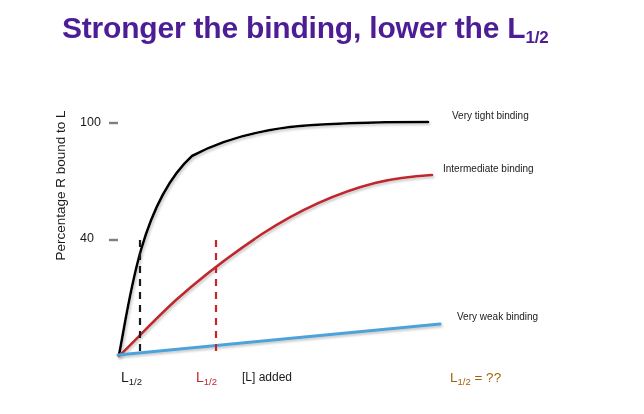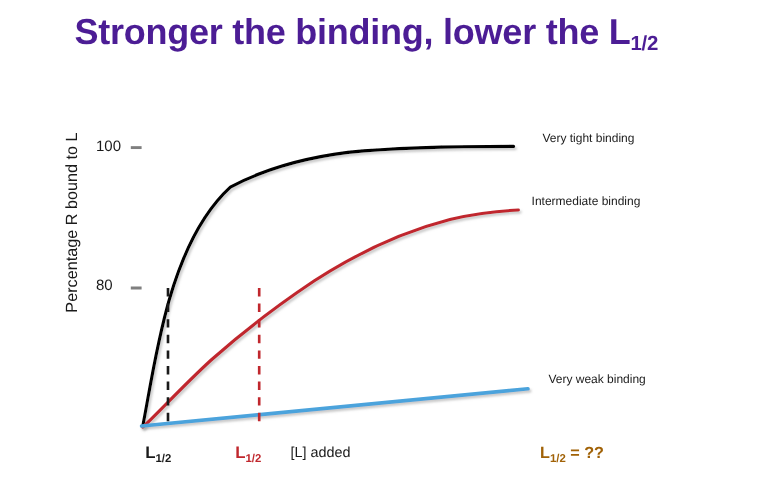--- a/index.html
+++ b/index.html
@@ -75,21 +75,20 @@
     left: 242px;
     top: 370px;
     font-size: 12px;
     color: #1a1a1a;
     white-space: nowrap;
   }
   .half-lbl {
     position: absolute;
     font-size: 14px;
     white-space: nowrap;
-    font-weight: bold;
   }
   .half-lbl .sub {
     font-size: 9.5px;
     vertical-align: -3px;
   }
   #lhalf-black { left: 121px; top: 369px; color: #1a1a1a; }
   #lhalf-red   { left: 196px; top: 369px; color: #c0272d; }
   #lhalf-blue  { left: 450px; top: 370px; color: #a16207; font-size: 13.5px; }
 
   
@@ -136,21 +135,21 @@
     <path d="M118,355 C180,349 300,337 440,324" fill="none" stroke="#4ba3dc" stroke-width="3" stroke-linecap="round" filter="url(#softshadow)"></path>
 
     <line x1="140" y1="240" x2="140" y2="357" stroke="#1a1a1a" stroke-width="2.2" stroke-dasharray="7,6"></line>
 
     <line x1="216" y1="240" x2="216" y2="357" stroke="#c0272d" stroke-width="2.2" stroke-dasharray="7,6"></line>
   </svg>
 
   <div id="ylabel">Percentage R bound to L</div>
 
   <div class="ytick" id="ytick100">100</div>
-  <div class="ytick" id="ytick50">80</div>
+  <div class="ytick" id="ytick50">40</div>
 
   <div id="xlabel">[L] added</div>
 
   <div class="half-lbl" id="lhalf-black"><span>L</span><span class="sub">1/2</span></div>
 
   <div class="half-lbl" id="lhalf-red"><span>L</span><span class="sub">1/2</span></div>
 
   <div class="half-lbl" id="lhalf-blue"><span>L</span><span class="sub">1/2</span><span> = ??</span></div>
 
   <div class="curve-note" id="note-tight">Very tight binding</div>

